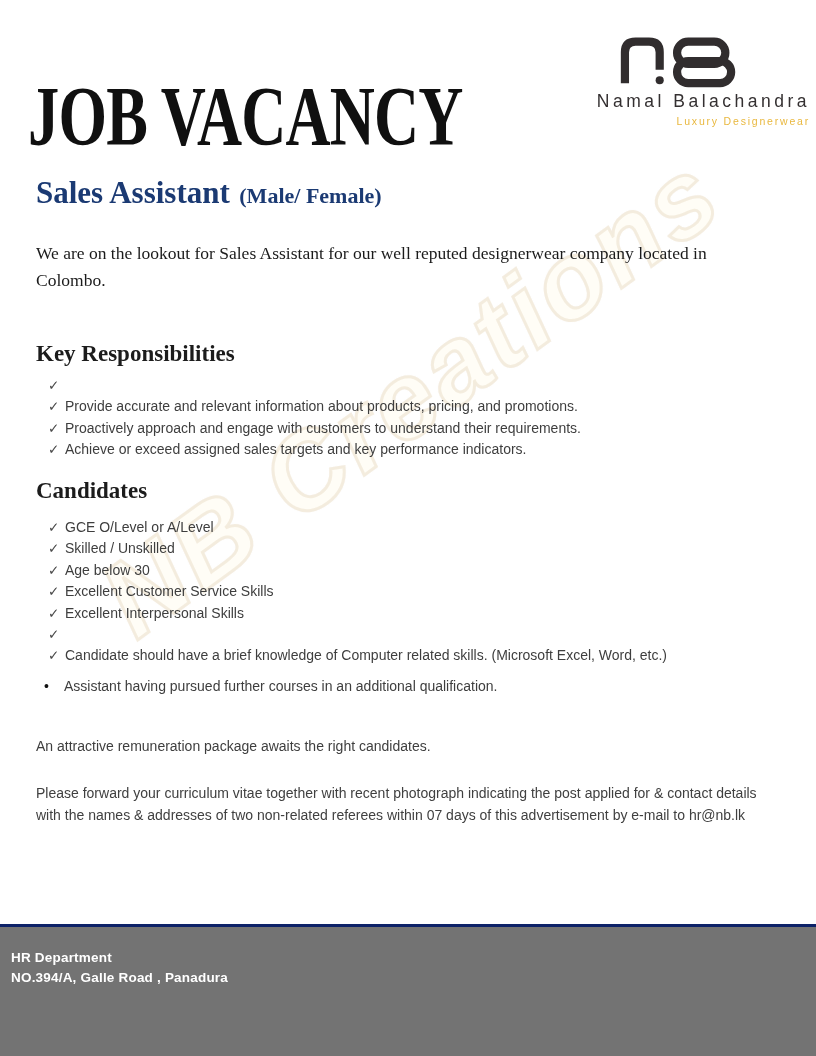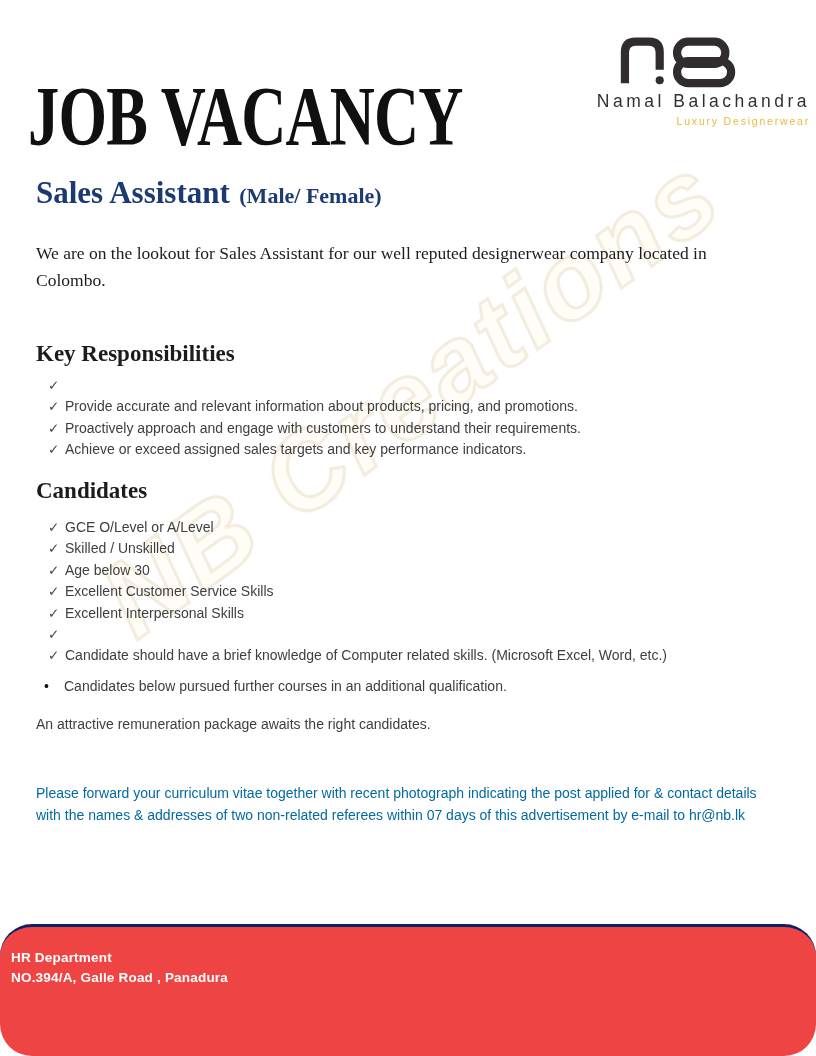--- a/index.html
+++ b/index.html
@@ -60,32 +60,31 @@
   .check-row{display:flex;align-items:flex-start;line-height:21.4px;font-size:14px;color:#3e3e3e;}
   .check-row .check{width:17px;flex:0 0 17px;color:#4b4b4b;font-size:13.5px;}
 
   .extra-bullet{
     position:absolute;left:44px;top:676px;display:flex;align-items:flex-start;
     line-height:21px;font-size:14px;color:#3e3e3e;
   }
   .extra-bullet .dot{width:20px;flex:0 0 20px;color:#111;font-size:14px;}
 
   .remuneration{
-    position:absolute;left:36px;top:714px;font-size:14px;line-height:21px;color:#3e3e3e;
+    position:absolute;left:36px;top:736px;font-size:14px;line-height:21px;color:#3e3e3e;
   }
   .apply{
     position:absolute;left:36px;top:783px;width:780px;
-    font-size:14px;line-height:21.5px;color:#0369a1;white-space:pre-line;
+    font-size:14px;line-height:21.5px;color:#404040;white-space:pre-line;
   }
 
   .footer{
     position:absolute;left:0;top:924px;width:816px;height:132px;box-sizing:border-box;
-    background:#ef4444;border-top:3px solid #0d2268;
+    background:#737373;border-top:3px solid #0d2268;
     padding:21px 0 0 11px;
-    border-radius:32px;
   }
   .footer-line{
     color:#ffffff;font-size:13.5px;font-weight:bold;line-height:19.7px;letter-spacing:0.2px;
   }
 </style>
 </head>
 <body>
 
 <div class="page">
 
@@ -172,21 +171,21 @@
         </li>
 
         <li class="check-row">
           <span class="check">✓</span>
           <span>Candidate should have a brief knowledge of Computer related skills. (Microsoft Excel, Word, etc.)</span>
         </li>
       </ul>
 
     <div class="extra-bullet">
       <span class="dot">•</span>
-      <span>Candidates below pursued further courses in an additional qualification.</span>
+      <span>Assistant having pursued further courses in an additional qualification.</span>
     </div>
 
     <div class="remuneration">An attractive remuneration package awaits the right candidates.</div>
 
     <div class="apply">Please forward your curriculum vitae together with recent photograph indicating the post applied for &amp; contact details
 with the names &amp; addresses of two non-related referees within 07 days of this advertisement by e-mail to hr@nb.lk</div>
 
     <div class="footer">
 
         <div class="footer-line">HR Department</div>

